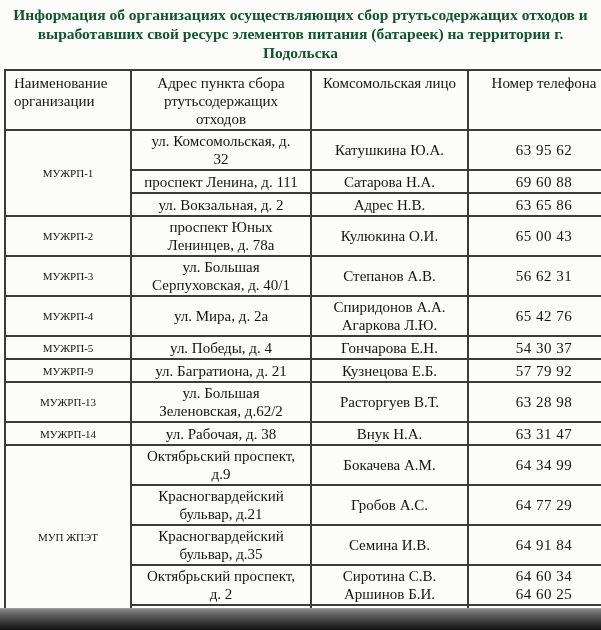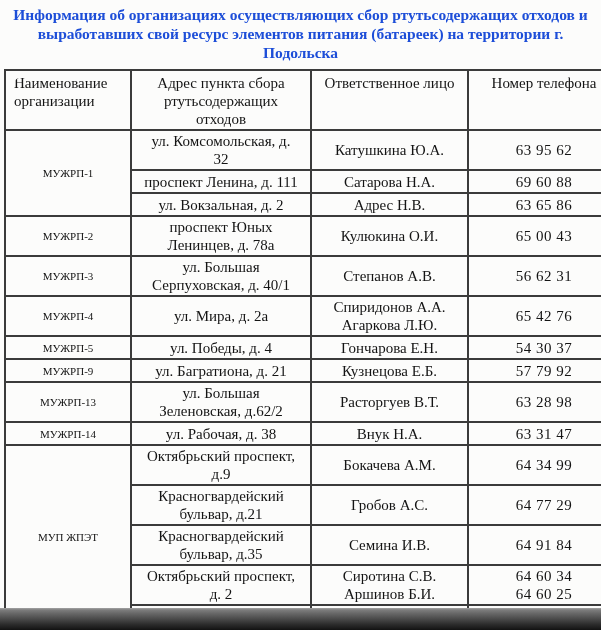--- a/index.html
+++ b/index.html
@@ -14,21 +14,21 @@
     background: #fcfcfb;
     font-family: "Liberation Serif", "DejaVu Serif", serif;
     color: #141414;
   }
   .title {
     margin: 5px 2px 0 2px;
     text-align: center;
     font-weight: bold;
     font-size: 15.5px;
     line-height: 19px;
-    color: #1d4ed8;
+    color: #14532d;
     white-space: pre-line;
   }
   table.org-table {
     border-collapse: collapse;
     table-layout: fixed;
     width: 615px;            
     margin: 7px 0 0 4px;
     font-size: 15px;
     line-height: 18px;
   }
@@ -85,21 +85,21 @@
       <col class="c3">
       <col class="c4">
   </colgroup>
   <thead>
     <tr>
       <th class="h-left">Наименование
 организации</th>
       <th>Адрес пункта сбора
 ртутьсодержащих
 отходов</th>
-      <th>Ответственное лицо</th>
+      <th>Комсомольская лицо</th>
       <th>Номер телефона</th>
     </tr>
   </thead>
   <tbody>
       <tr class="row-double">
         <td class="org-cell" rowspan="3">МУЖРП-1</td>
         <td class="addr-cell">ул. Комсомольская, д.
 32</td>
         <td class="person-cell">Катушкина Ю.А.</td>
         <td class="phone-cell">63 95 62</td>

